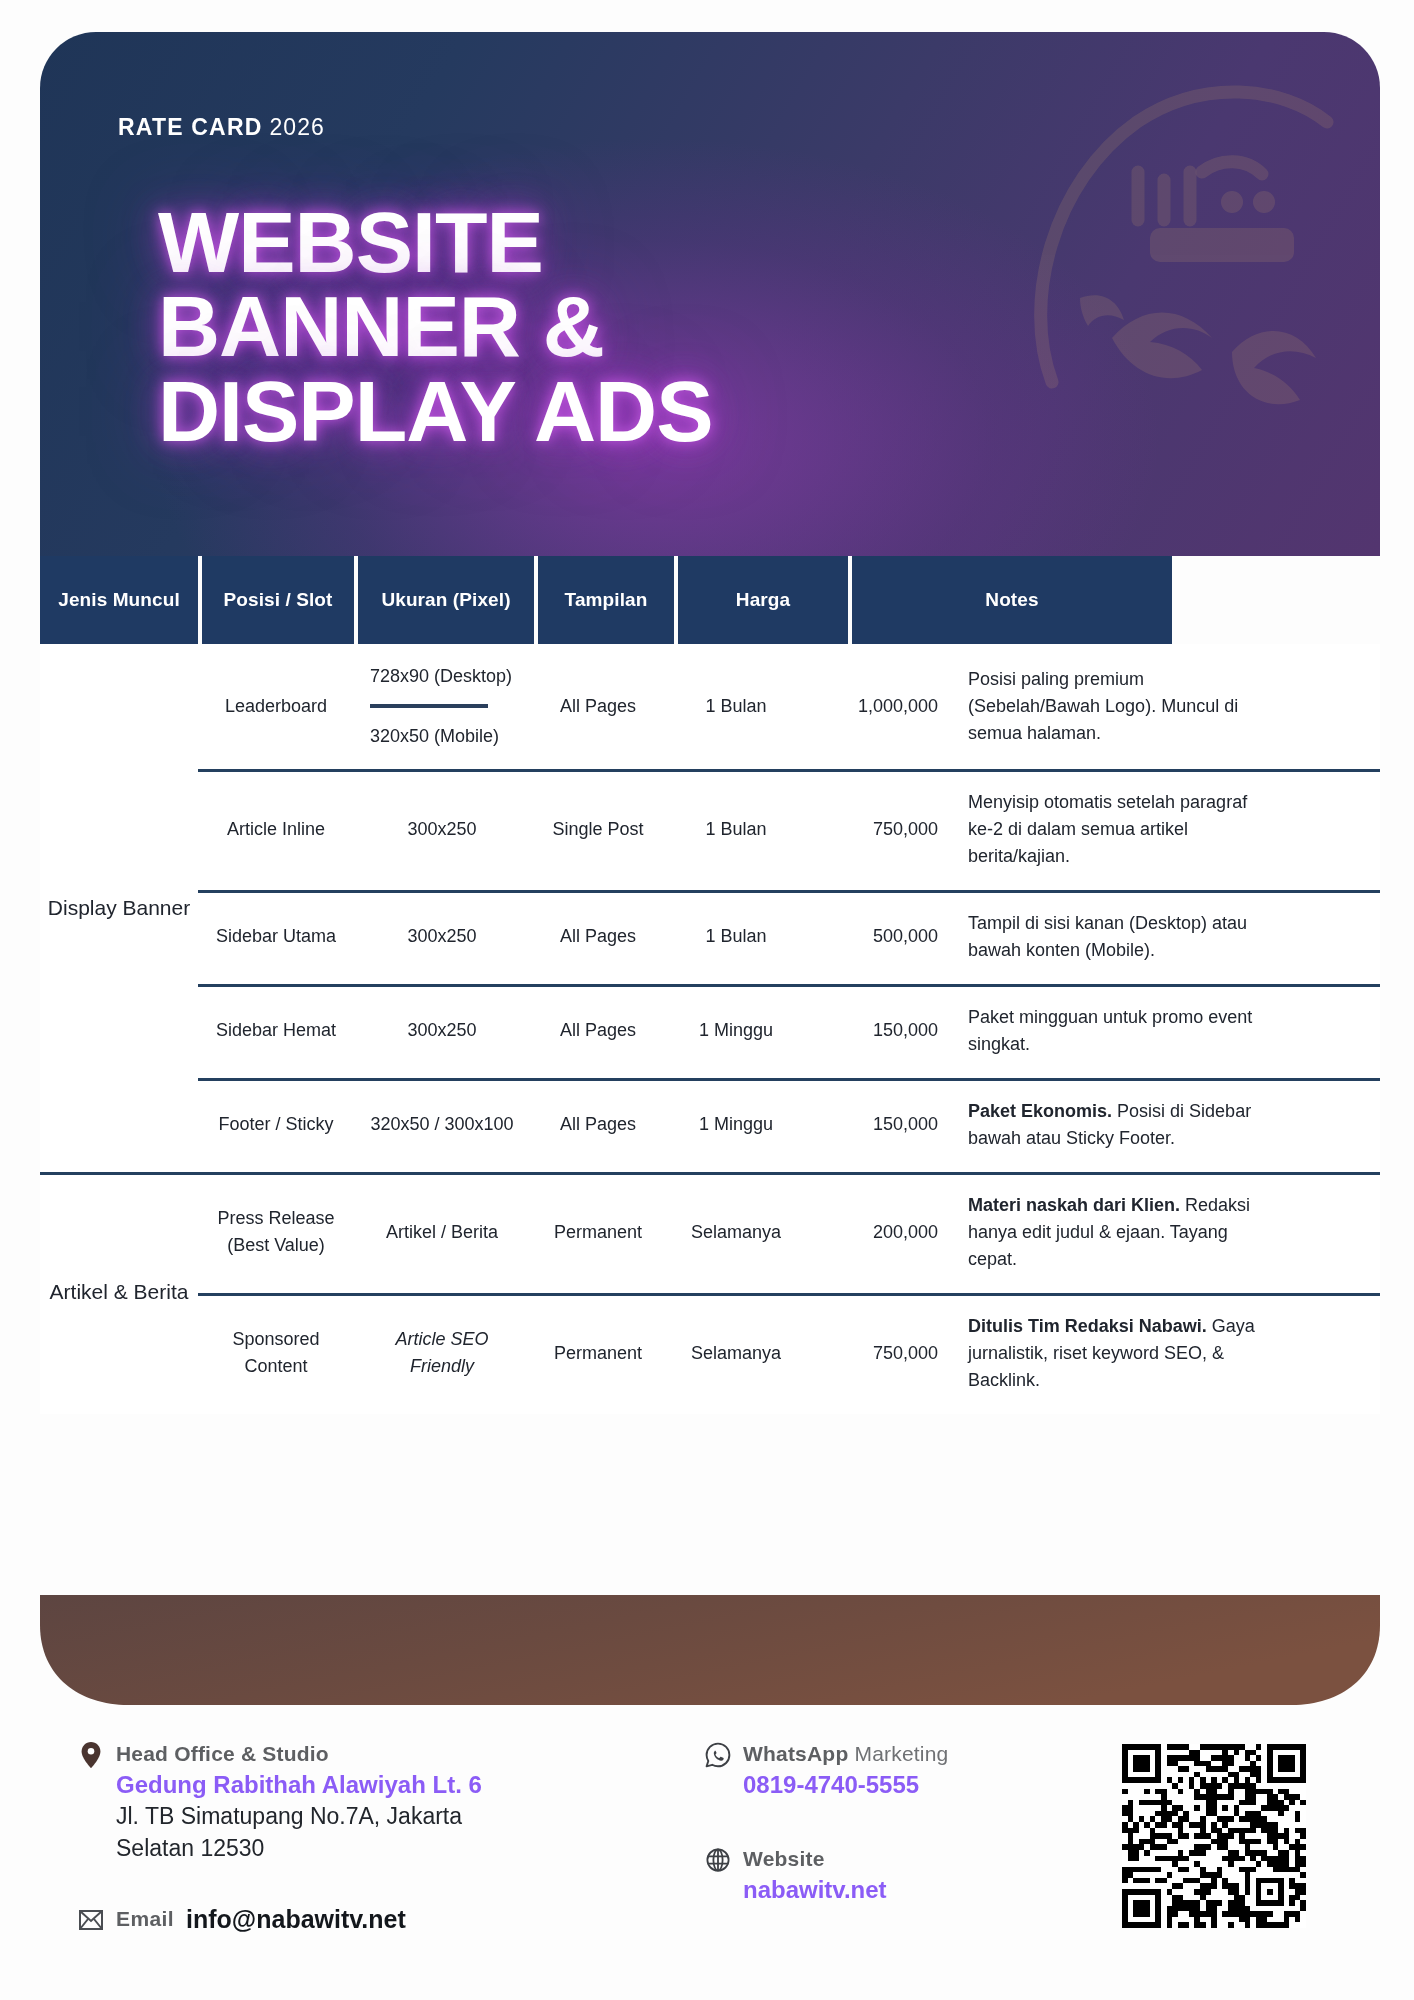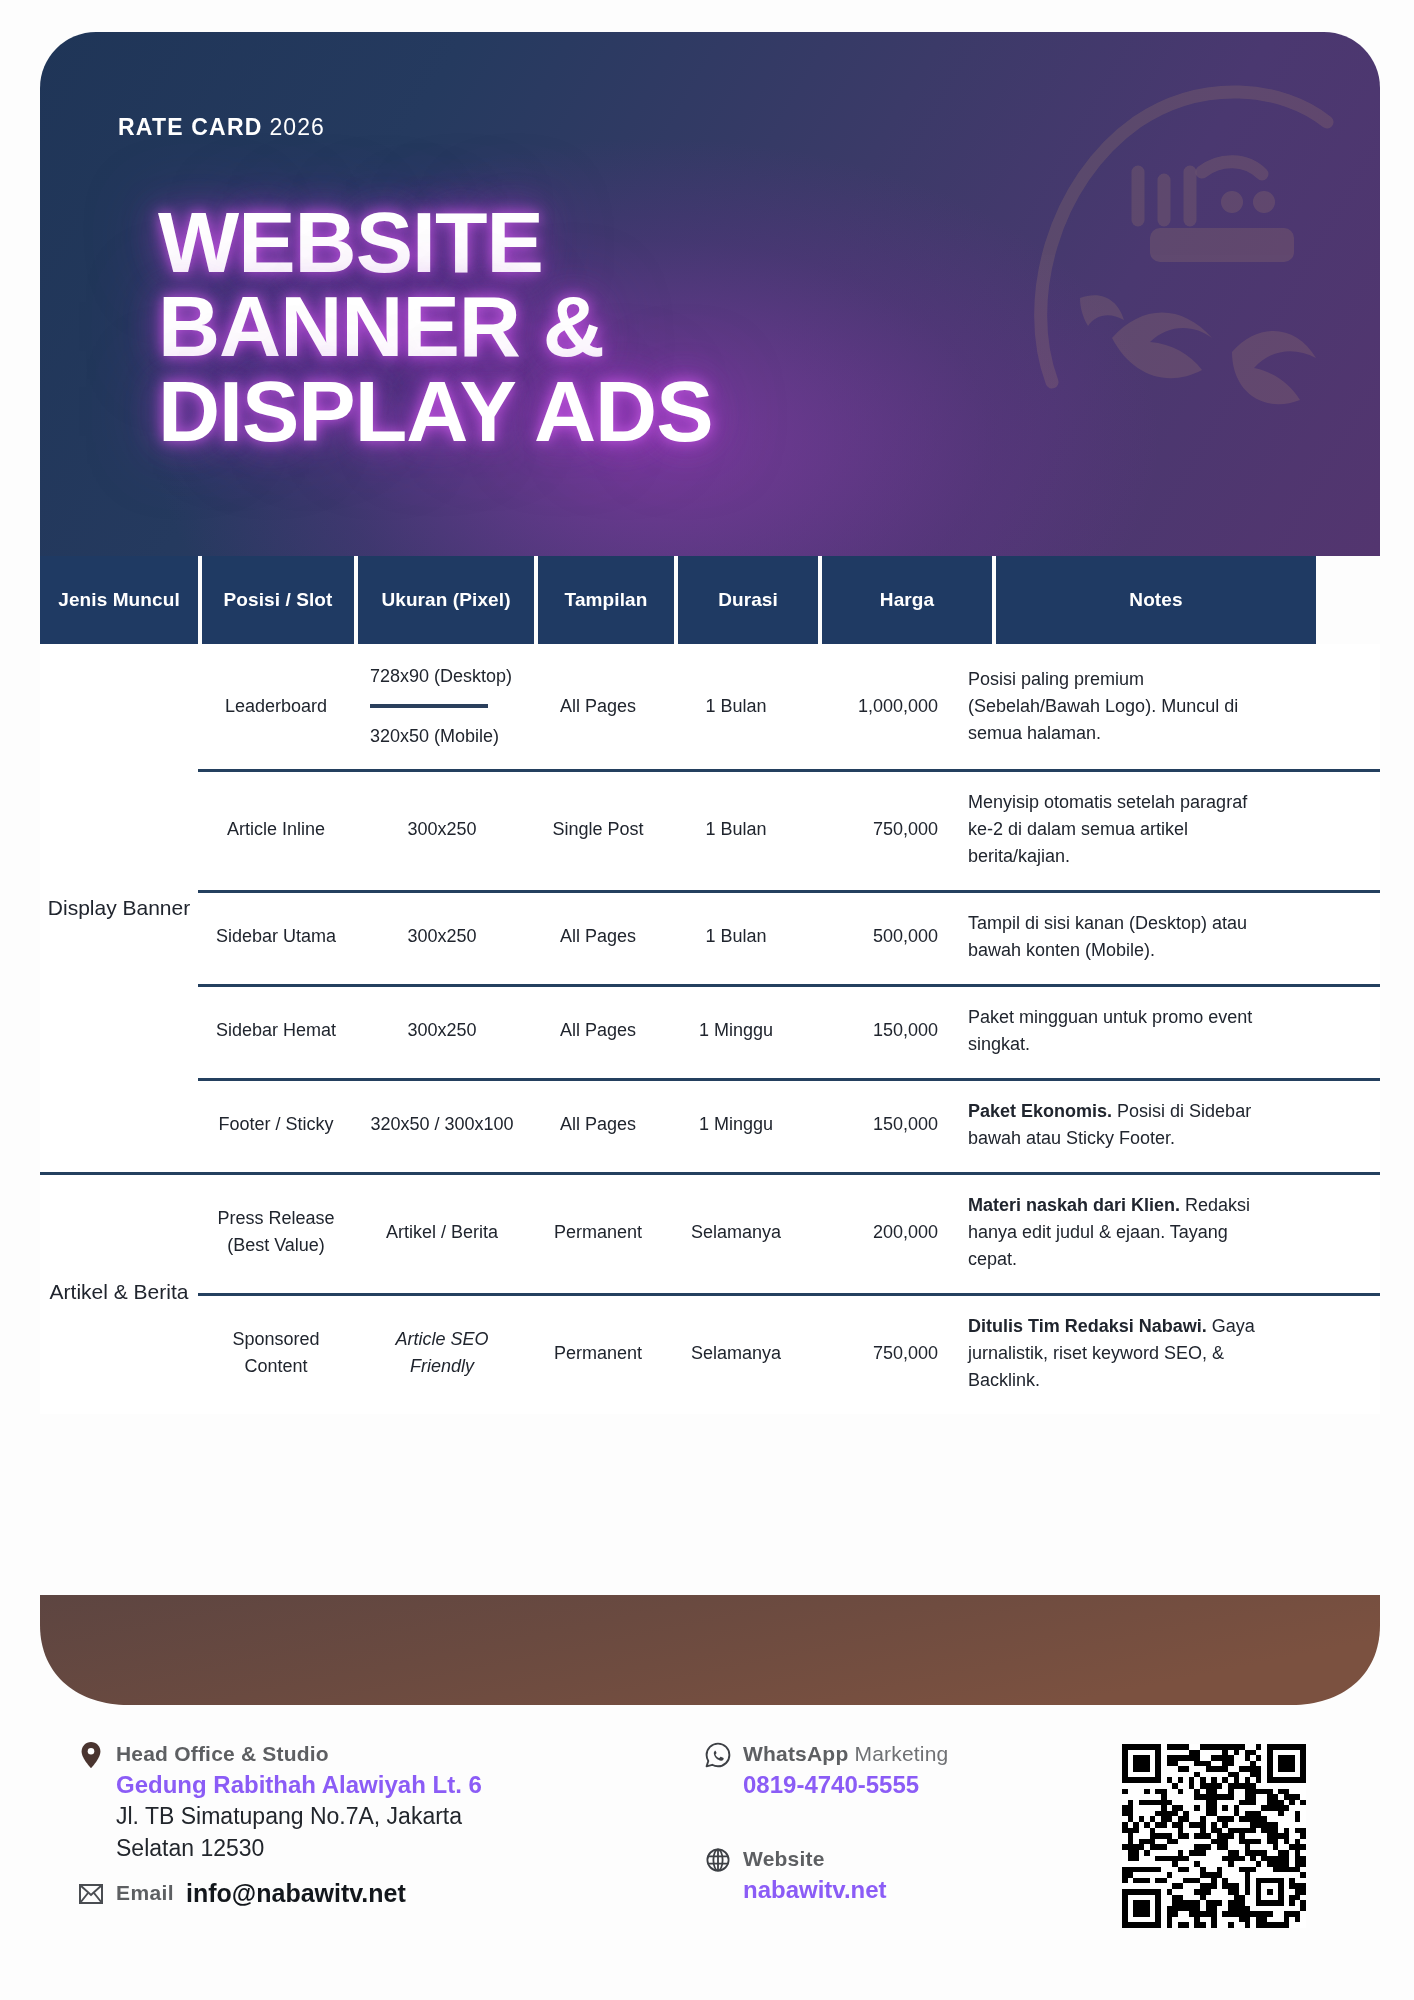--- a/index.html
+++ b/index.html
@@ -231,21 +231,21 @@
   }
   .f-text {
     font-size: 23px;
     font-weight: 400;
     color: #22262c;
     line-height: 1.38;
   }
   .f-indent { margin-left: 38px; }
   .f-gap-40 { margin-top: 44px; }
 
-  .email-row { display: flex; align-items: center; gap: 12px; margin-top: 14px; }
+  .email-row { display: flex; align-items: center; gap: 12px; margin-top: 40px; }
   .email-label {
     font-size: 21px;
     font-weight: 700;
     color: #5d5f62;
     letter-spacing: 0.4px;
   }
   .email-value {
     font-size: 25px;
     font-weight: 700;
     color: #13171c;
@@ -293,21 +293,20 @@
     </div>
   </div>
 
   <div class="table-wrap">
 
     <div class="thead">
       <div class="th c1">Jenis Muncul</div>
       <div class="th c2">Posisi / Slot</div>
       <div class="th c3">Ukuran (Pixel)</div>
       <div class="th c4">Tampilan</div>
-      <div class="th c5">Durasi</div>
       <div class="th c6">Harga</div>
       <div class="th c7">Notes</div>
     </div>
 
     <div class="tbody" id="tbody">
         <div class="group">
           <div class="group-label">Display Banner</div>
           <div class="group-rows">
             <div class="row">
               <div class="cell " style="width: 156px; flex: 0 0 156px;">Leaderboard</div>

